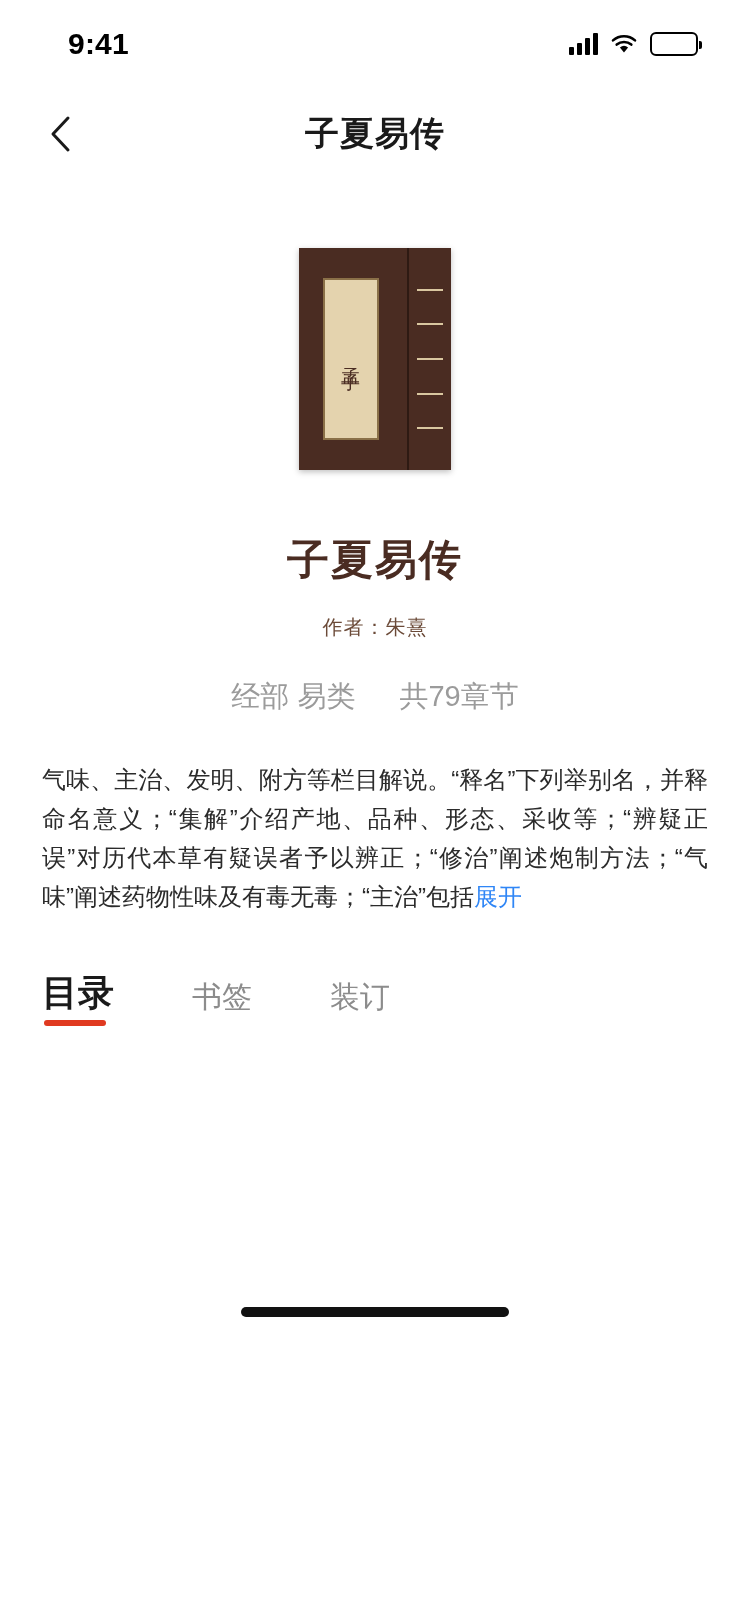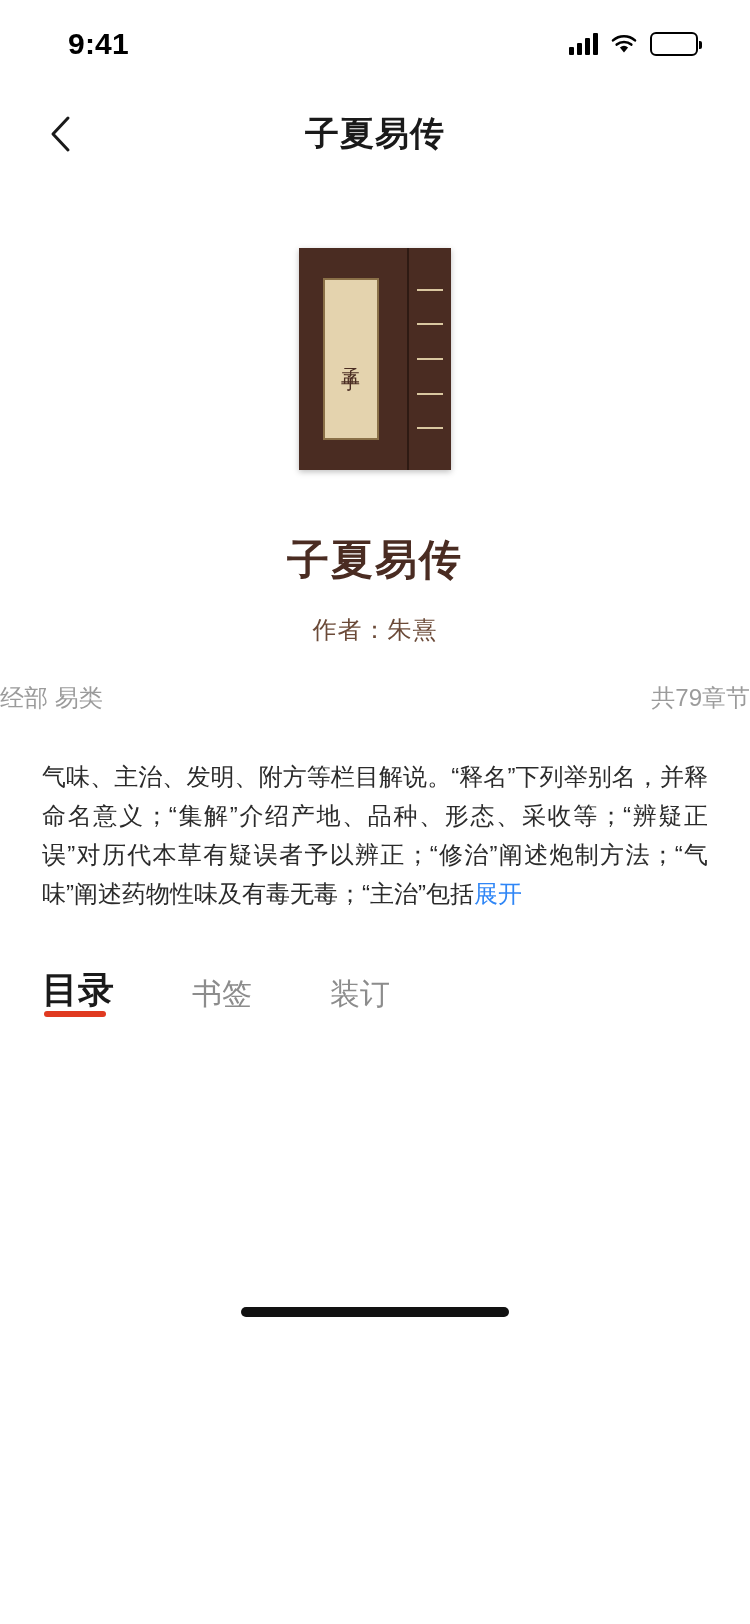--- a/index.html
+++ b/index.html
@@ -165,31 +165,31 @@
     margin-top: 62px;
     text-align: center;
     font-size: 42px;
     font-weight: 700;
     color: #4a2c22;
     letter-spacing: 2px;
   }
   .book-author {
     margin-top: 26px;
     text-align: center;
-    font-size: 24px;
+    font-size: 20px;
     color: #6b4a38;
     letter-spacing: 1px;
   }
   .meta-row {
     margin-top: 36px;
     display: flex;
-    justify-content: space-between;
+    justify-content: center;
     align-items: center;
     gap: 44px;
-    font-size: 24px;
+    font-size: 29px;
     color: #9b9b9b;
   }
 
   
   .desc {
     margin: 44px 42px 0 42px;
     font-size: 24px;
     line-height: 1.62;
     color: #2b2b2b;
     text-align: justify;
@@ -203,21 +203,21 @@
 
   
   .tabs {
     margin: 52px 0 0 42px;
     display: flex;
     align-items: flex-end;
     gap: 78px;
   }
   .tab {
     position: relative;
-    padding-bottom: 2px;
+    padding-bottom: 8px;
     font-size: 30px;
     color: #8c8c8c;
     cursor: pointer;
   }
   .tab.active {
     font-size: 36px;
     font-weight: 700;
     color: #1a1a1a;
   }
   .tab.active::after {

